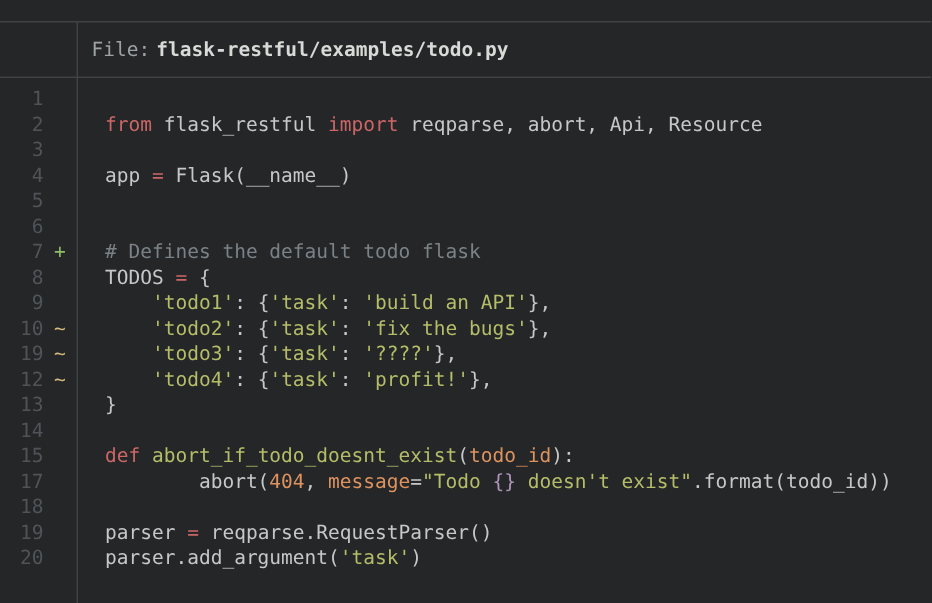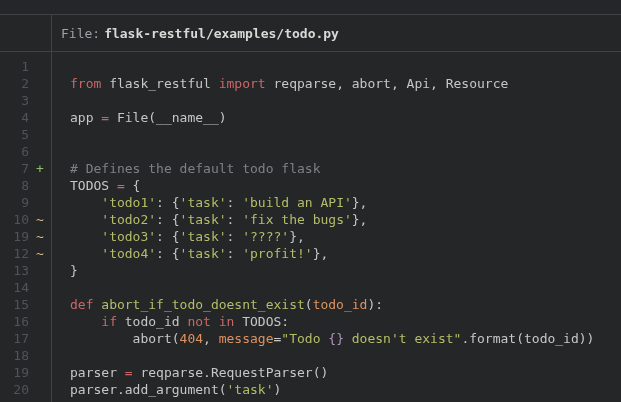--- a/index.html
+++ b/index.html
@@ -49,31 +49,30 @@
   <div class="vsep"></div>
   <div class="top-spacer"></div>
   <div class="header">
     <span class="hl">File:</span>
     <span class="hp">flask-restful/examples/todo.py</span>
   </div>
   <div class="code" id="code-area">
       <div class="row"><span class="ln">1</span><span class="mk "></span></div>
       <div class="row"><span class="ln">2</span><span class="mk "></span><span class="cd"><span class="seg-kw">from</span><span class="seg-fg"> flask_restful </span><span class="seg-kw">import</span><span class="seg-fg"> reqparse, abort, Api, Resource</span></span></div>
       <div class="row"><span class="ln">3</span><span class="mk "></span><span class="cd"></span></div>
-      <div class="row"><span class="ln">4</span><span class="mk "></span><span class="cd"><span class="seg-fg">app </span><span class="seg-kw">=</span><span class="seg-fg"> File(__name__)</span></span></div>
+      <div class="row"><span class="ln">4</span><span class="mk "></span><span class="cd"><span class="seg-fg">app </span><span class="seg-kw">=</span><span class="seg-fg"> Flask(__name__)</span></span></div>
       <div class="row"><span class="ln">5</span><span class="mk "></span></div>
       <div class="row"><span class="ln">6</span><span class="mk "></span><span class="cd"></span></div>
       <div class="row"><span class="ln">7</span><span class="mk mk-add">+</span><span class="cd"><span class="seg-com"># Defines the default todo flask</span></span></div>
       <div class="row"><span class="ln">8</span><span class="mk "></span><span class="cd"><span class="seg-fg">TODOS </span><span class="seg-kw">=</span><span class="seg-fg"> {</span></span></div>
       <div class="row"><span class="ln">9</span><span class="mk "></span><span class="cd"><span class="seg-fg">    </span><span class="seg-str">'todo1'</span><span class="seg-fg">: {</span><span class="seg-str">'task'</span><span class="seg-fg">: </span><span class="seg-str">'build an API'</span><span class="seg-fg">},</span></span></div>
       <div class="row"><span class="ln">10</span><span class="mk mk-mod">~</span><span class="cd"><span class="seg-fg">    </span><span class="seg-str">'todo2'</span><span class="seg-fg">: {</span><span class="seg-str">'task'</span><span class="seg-fg">: </span><span class="seg-str">'fix the bugs'</span><span class="seg-fg">},</span></span></div>
       <div class="row"><span class="ln">19</span><span class="mk mk-mod">~</span><span class="cd"><span class="seg-fg">    </span><span class="seg-str">'todo3'</span><span class="seg-fg">: {</span><span class="seg-str">'task'</span><span class="seg-fg">: </span><span class="seg-str">'????'</span><span class="seg-fg">},</span></span></div>
       <div class="row"><span class="ln">12</span><span class="mk mk-mod">~</span><span class="cd"><span class="seg-fg">    </span><span class="seg-str">'todo4'</span><span class="seg-fg">: {</span><span class="seg-str">'task'</span><span class="seg-fg">: </span><span class="seg-str">'profit!'</span><span class="seg-fg">},</span></span></div>
       <div class="row"><span class="ln">13</span><span class="mk "></span><span class="cd"><span class="seg-fg">}</span></span></div>
       <div class="row"><span class="ln">14</span><span class="mk "></span><span class="cd"></span></div>
       <div class="row"><span class="ln">15</span><span class="mk "></span><span class="cd"><span class="seg-kw">def</span><span class="seg-fg"> </span><span class="seg-str">abort_if_todo_doesnt_exist</span><span class="seg-fg">(</span><span class="seg-orn">todo_id</span><span class="seg-fg">):</span></span></div>
-      <div class="row"><span class="ln">16</span><span class="mk "></span><span class="cd"><span class="seg-fg">    </span><span class="seg-kw">if</span><span class="seg-fg"> todo_id </span><span class="seg-kw">not in</span><span class="seg-fg"> TODOS:</span></span></div>
       <div class="row"><span class="ln">17</span><span class="mk "></span><span class="cd"><span class="seg-fg">        abort(</span><span class="seg-orn">404</span><span class="seg-fg">, </span><span class="seg-orn">message</span><span class="seg-fg">=</span><span class="seg-str">"Todo </span><span class="seg-pur">{}</span><span class="seg-str"> doesn't exist"</span><span class="seg-fg">.format(todo_id))</span></span></div>
       <div class="row"><span class="ln">18</span><span class="mk "></span><span class="cd"></span></div>
       <div class="row"><span class="ln">19</span><span class="mk "></span><span class="cd"><span class="seg-fg">parser </span><span class="seg-kw">=</span><span class="seg-fg"> reqparse.RequestParser()</span></span></div>
       <div class="row"><span class="ln">20</span><span class="mk "></span><span class="cd"><span class="seg-fg">parser.add_argument(</span><span class="seg-str">'task'</span><span class="seg-fg">)</span></span></div>
     </div>
 </div>
 
 </body></html>

